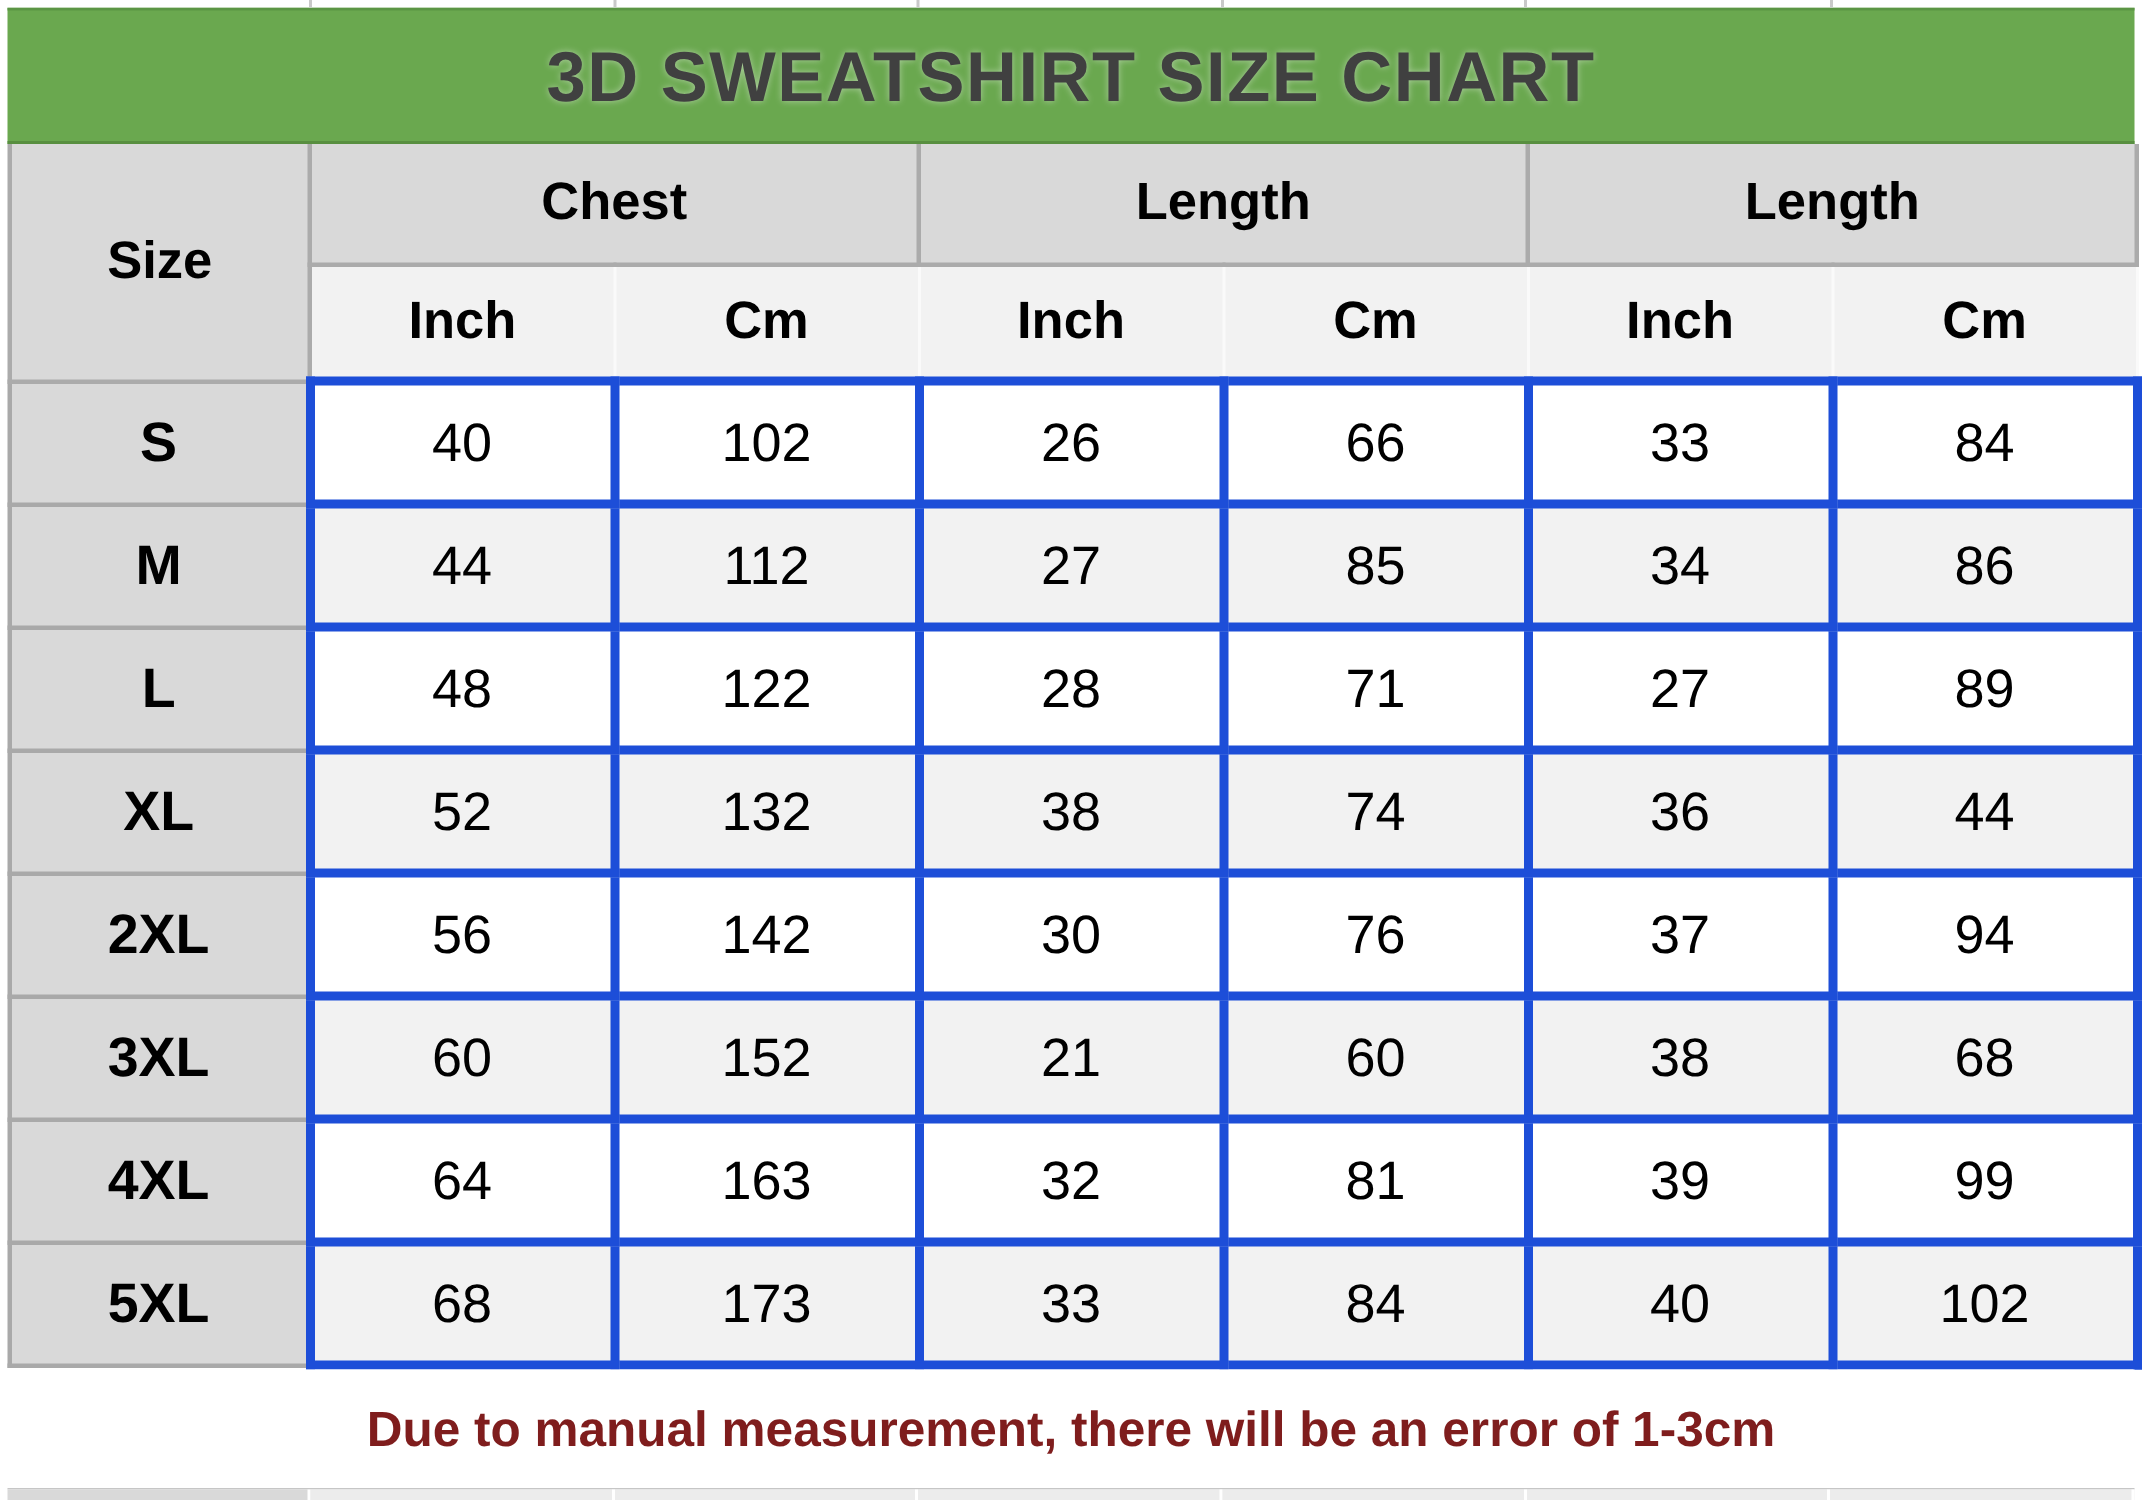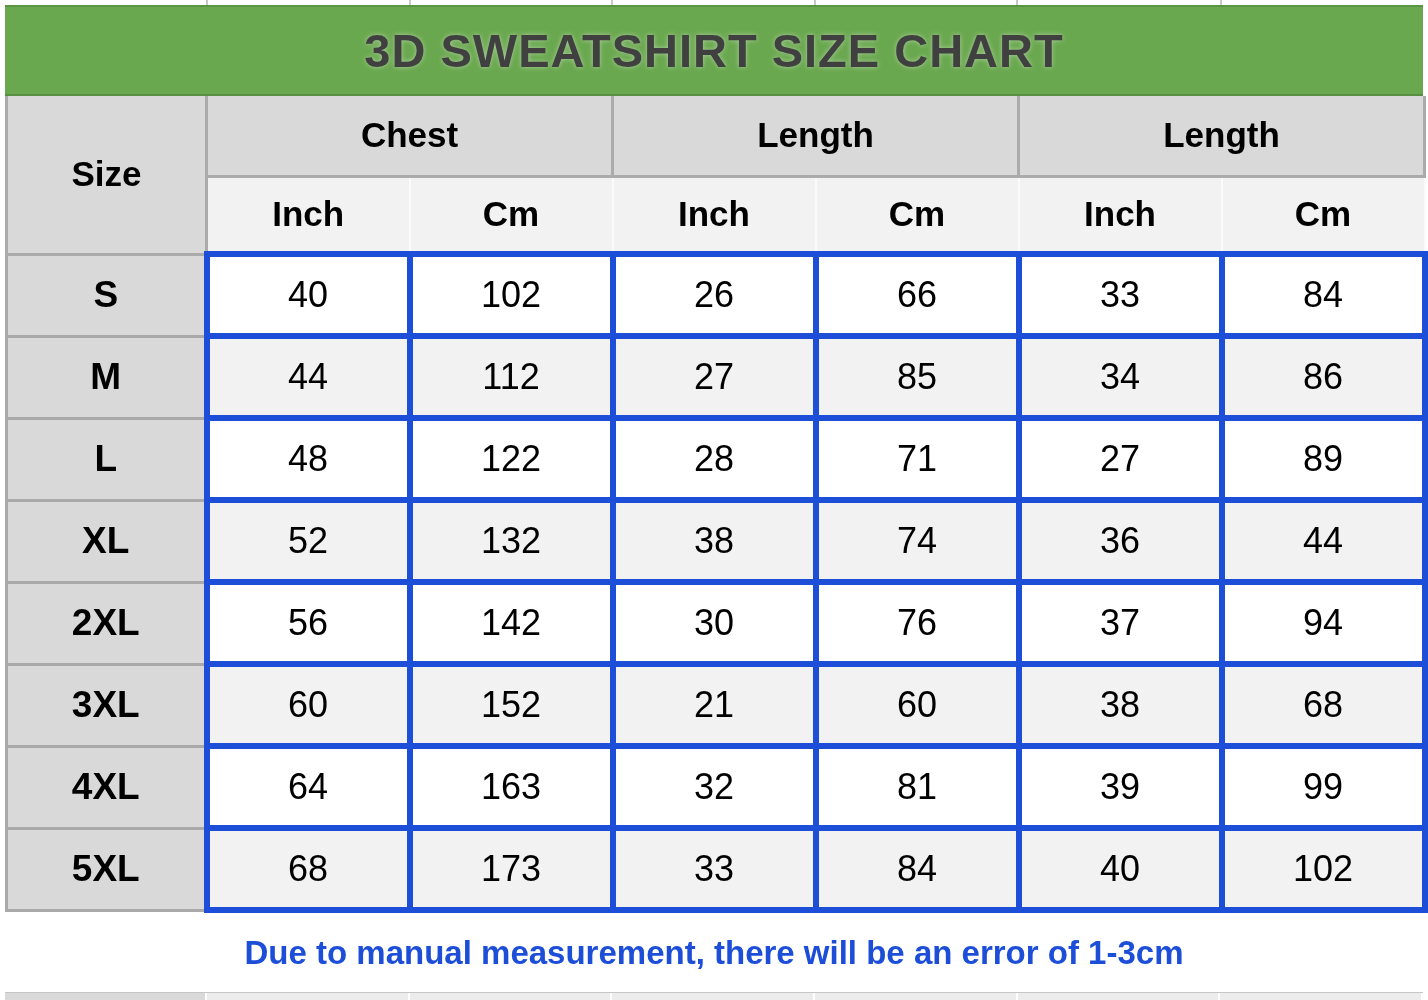--- a/index.html
+++ b/index.html
@@ -97,21 +97,21 @@
   
   .note-row {
     margin: 0 5px;
     height: 79px;
     background: #ffffff;
     display: flex;
     align-items: center;
     justify-content: center;
   }
   .note-row .note-text {
-    color: #1d4ed8;
+    color: #7f1d1d;
     font-size: 33px;
     font-weight: bold;
   }
 
   
   .bottom-strip {
     margin: 0 5px;
     height: 12px;
     border-top: 1px solid #c6c6c6;
     display: flex;

